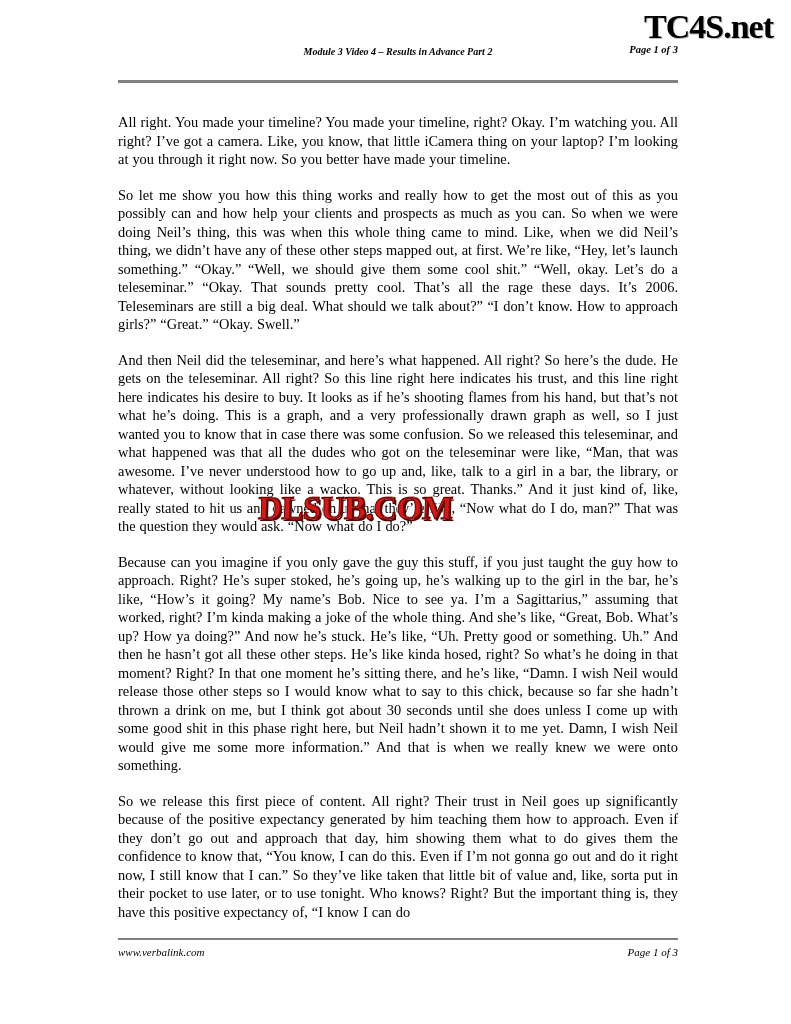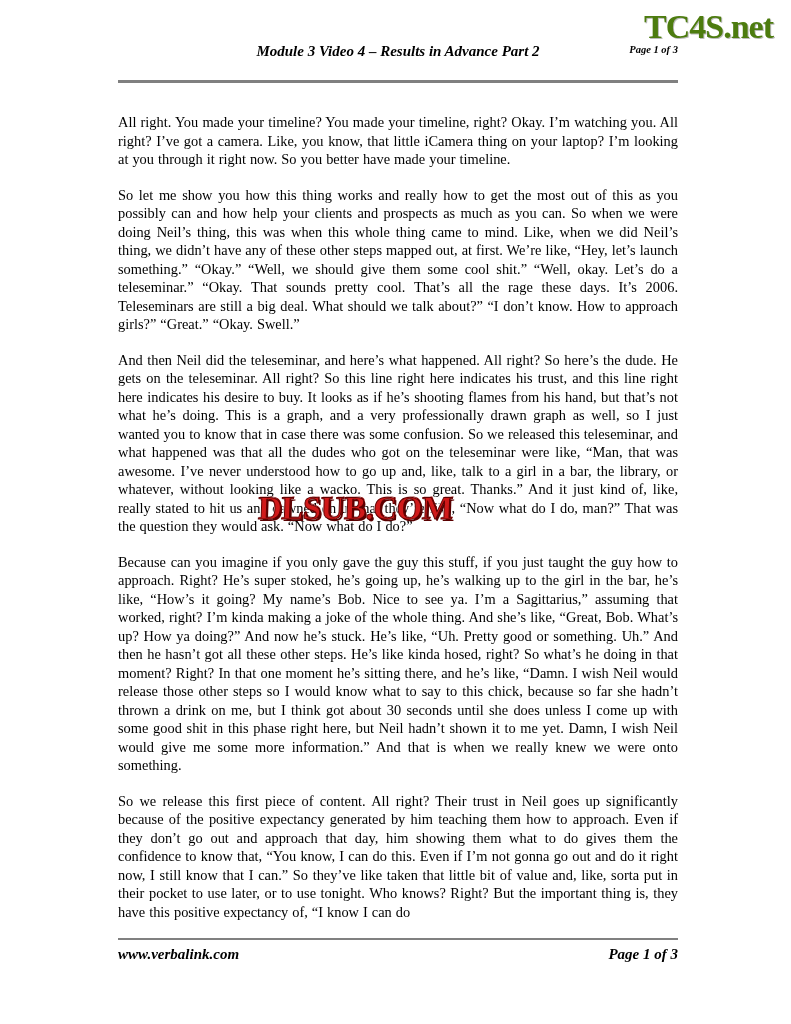--- a/index.html
+++ b/index.html
@@ -26,35 +26,35 @@
 
   
   .tc4s-watermark {
     position: absolute;
     right: 18px;
     top: 8px;
     font-family: "Liberation Serif", serif;
     font-weight: bold;
     font-size: 34px;
     letter-spacing: -1px;
-    color: #4d7c0f;
+    color: #000000;
     text-shadow: 1px 1px 0 #bbbbbb;
     text-align: right;
   }
 
   
   .header {
     position: absolute;
     left: 118px;
     top: 44px;
     width: 560px;
   }
   .header-center {
     text-align: center;
-    font-size: 15px;
+    font-size: 10px;
     font-weight: bold;
     font-style: italic;
     line-height: 15px;
   }
   .header-page {
     position: absolute;
     right: 0;
     top: 0;
     font-size: 10.5px;
     font-weight: bold;
@@ -91,22 +91,22 @@
     top: 938px;
     width: 560px;
     height: 2px;
     background: #808080;
   }
   .footer {
     position: absolute;
     left: 118px;
     top: 946px;
     width: 560px;
-    font-size: 15px;
-    font-weight: bold;
+    font-size: 11px;
+    font-weight: normal;
     font-style: italic;
   }
   .footer-left { float: left; }
   .footer-right { float: right; }
 
   
   .dlsub-watermark {
     position: absolute;
     left: 258px;
     top: 490px;

